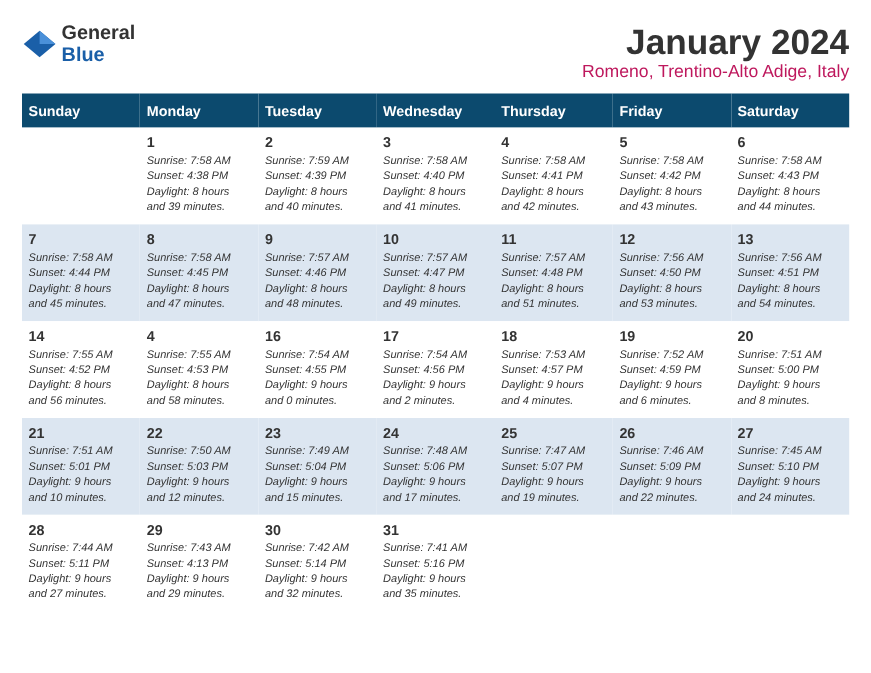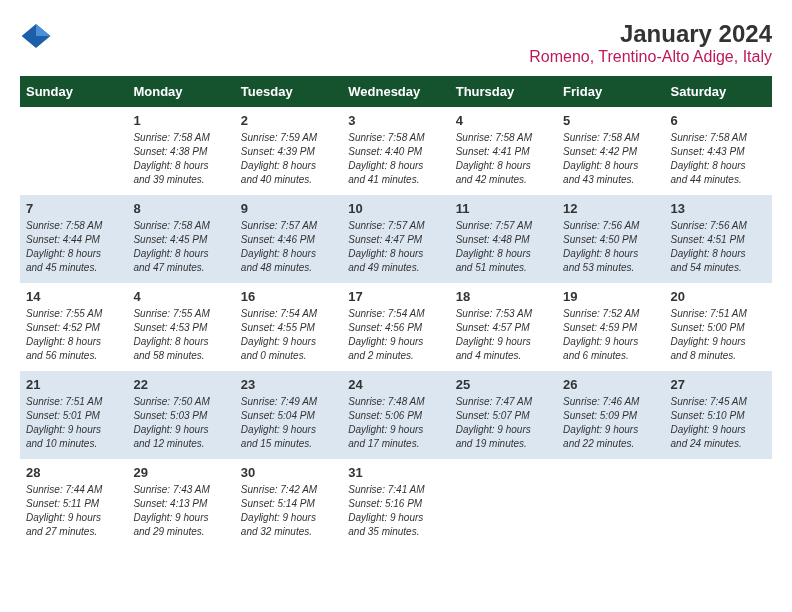--- a/index.html
+++ b/index.html
@@ -29,35 +29,35 @@
     .logo-general { color: #333; }
     .logo-blue { color: #1a5fa8; }
     .logo-icon {
       width: 32px;
       height: 32px;
     }
     .title-area {
       text-align: right;
     }
     .month-title {
-      font-size: 24px;
+      font-size: 32px;
       font-weight: bold;
       color: #333;
     }
     .location-title {
       font-size: 16px;
       color: #be185d;
     }
     table {
       width: 100%;
       border-collapse: collapse;
       font-size: 11px;
     }
     thead tr {
-      background-color: #14532d;
+      background-color: #0c4a6e;
       color: white;
     }
     thead th {
       padding: 8px 6px;
       text-align: left;
       font-size: 13px;
       font-weight: bold;
     }
     tbody tr {
       vertical-align: top;
@@ -89,20 +89,24 @@
   </style>
 </head>
 <body>
 
 <div class="header-area">
   <div class="logo">
     <svg class="logo-icon" viewBox="0 0 40 40" xmlns="http://www.w3.org/2000/svg">
       <polygon points="20,5 38,20 20,35 2,20" fill="#1a5fa8"></polygon>
       <polygon points="20,5 38,20 20,20" fill="#4a90d9"></polygon>
     </svg>
+    <div class="logo-text">
+      <div class="logo-general">General</div>
+      <div class="logo-blue">Blue</div>
+    </div>
   </div>
   <div class="title-area">
     <div class="month-title">January 2024</div>
     <div class="location-title">Romeno, Trentino-Alto Adige, Italy</div>
   </div>
 </div>
 
 <table>
   <thead>
     <tr>

